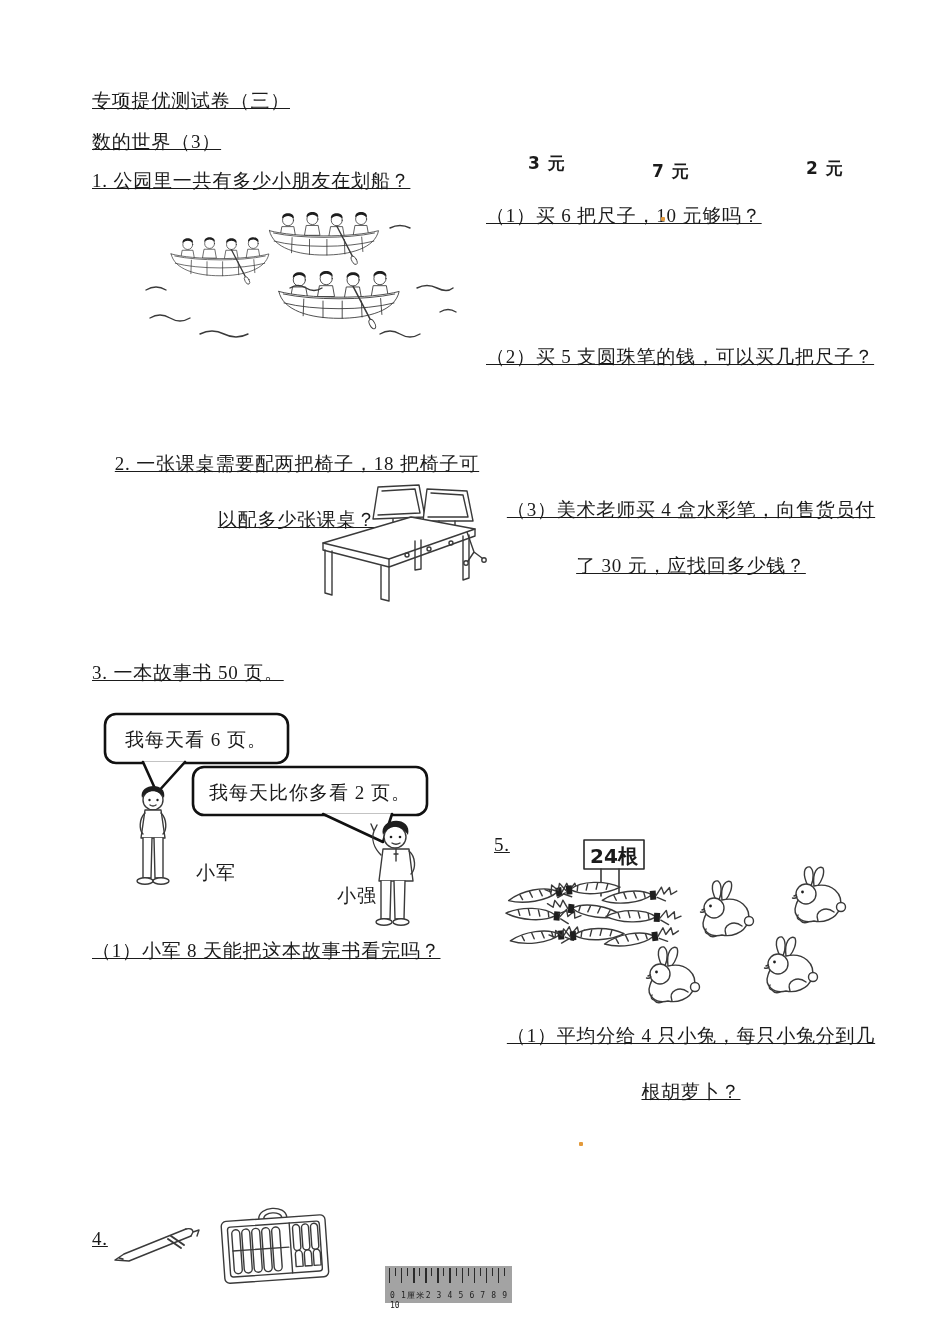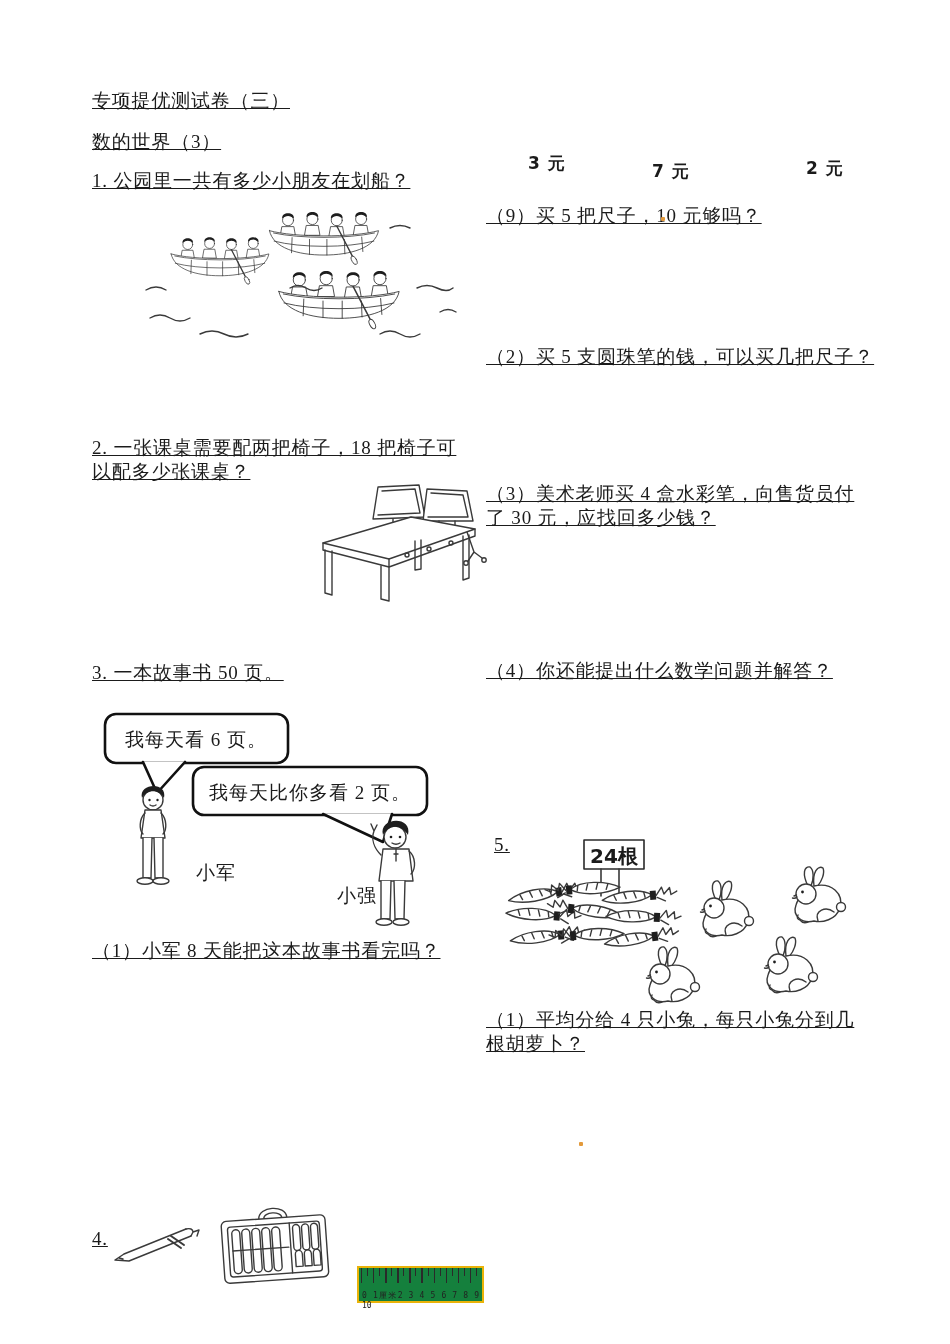--- a/index.html
+++ b/index.html
@@ -4,21 +4,21 @@
 <style>
   html,body{margin:0;padding:0;background:#888;}
   .page{
     position:relative;width:950px;height:1344px;background:#ffffff;
     margin:0 auto;overflow:hidden;
     font-family:"Liberation Serif","DejaVu Serif",serif;color:#1b1b1b;
   }
   .t{
     position:absolute;font-size:19px;letter-spacing:0.8px;white-space:nowrap;text-decoration:underline;
   }
-  .wrap{white-space:pre-line;line-height:24px;}
+  .wrap{white-space:pre-line;line-height:56px;text-align:center;}
   .price{
     position:absolute;font-size:17px;font-weight:600;letter-spacing:1px;
     font-family:"DejaVu Sans","Liberation Sans",sans-serif;white-space:nowrap;
   }
   .dot{
     position:absolute;width:4px;height:4px;background:#e39a3b;border-radius:1px;
   }
   svg{position:absolute;overflow:visible;}
   svg path,svg rect,svg circle,svg ellipse,svg line{
     stroke:#3a3a3a;stroke-width:1.4;fill:none;stroke-linecap:round;stroke-linejoin:round;
@@ -27,21 +27,21 @@
   svg .fk{fill:#1e1e1e;stroke:none;}
   svg .bubble{fill:#ffffff;stroke:#111111;stroke-width:2.6;}
   svg .sign{stroke:#2a2a2a;stroke-width:1.6;fill:#ffffff;}
   svg text{
     stroke:none;fill:#1b1b1b;font-size:19px;letter-spacing:1px;
     font-family:"Liberation Serif","DejaVu Serif",serif;
   }
   svg text.signtxt{
     font-family:"DejaVu Sans","Liberation Sans",sans-serif;font-weight:600;font-size:20px;letter-spacing:0;
   }
-  .ruler{position:absolute;border:2px solid #eab308;background:#15803d;}
+  .ruler{position:absolute;border:2px solid #a3a3a3;background:#a3a3a3;margin-left:28px;}
   .ruler .minor{position:absolute;top:0;left:2px;right:2px;height:8px;
     background:repeating-linear-gradient(90deg,#2a2a2a 0 1px,transparent 1px 6.05px);}
   .ruler .major{position:absolute;top:0;left:2px;right:2px;height:15px;
     background:repeating-linear-gradient(90deg,#2a2a2a 0 1.4px,transparent 1.4px 12.1px);}
   .ruler .nums{position:absolute;left:3px;right:3px;bottom:1px;height:10px;
     font:8px "DejaVu Sans Mono",monospace;color:#222;
     text-align:justify;text-align-last:justify;white-space:normal;}
 </style>
 </head>
 <body>
@@ -177,26 +177,25 @@
   <div class="ruler" style="left:357px;top:1266px;width:123px;height:33px">
     <div class="minor"></div>
     <div class="major"></div>
     <div class="nums">0 1厘米2 3 4 5 6 7 8 9 10</div>
   </div>
 
   <div class="price" style="left:528px;top:152px">3 元</div>
   <div class="price" style="left:652px;top:160px">7 元</div>
   <div class="price" style="left:806px;top:157px">2 元</div>
 
-  <div class="t" style="left:486px;top:203px">（9）买 5 把尺子，10 元够吗？</div>
+  <div class="t" style="left:486px;top:203px">（1）买 6 把尺子，10 元够吗？</div>
   <div class="dot" style="left:661px;top:217px"></div>
   <div class="t" style="left:486px;top:344px">（2）买 5 支圆珠笔的钱，可以买几把尺子？</div>
   <div class="t wrap" style="left:486px;top:482px;width:410px">（3）美术老师买 4 盒水彩笔，向售货员付
 了 30 元，应找回多少钱？</div>
-  <div class="t" style="left:486px;top:658px">（4）你还能提出什么数学问题并解答？</div>
 
   <div class="t" style="left:494px;top:834px">5.</div>
 
   <svg style="left:500px;top:832px" width="360" height="182" viewBox="0 0 360 182">
     <defs>
       <g id="carrot">
         <path d="M2,12 C16,4 40,2 52,10 C40,18 16,18 2,12 Z" class="fw"></path>
         <path d="M14,8 l2,5 M24,6 l2,6 M34,6 l2,6 M44,7 l1,5"></path>
         <rect x="50" y="6" width="6" height="9" class="fk"></rect>
         <path d="M56,11 l6,-8 l2,7 l6,-6 l1,7 l6,-3 M57,13 l8,4"></path>

